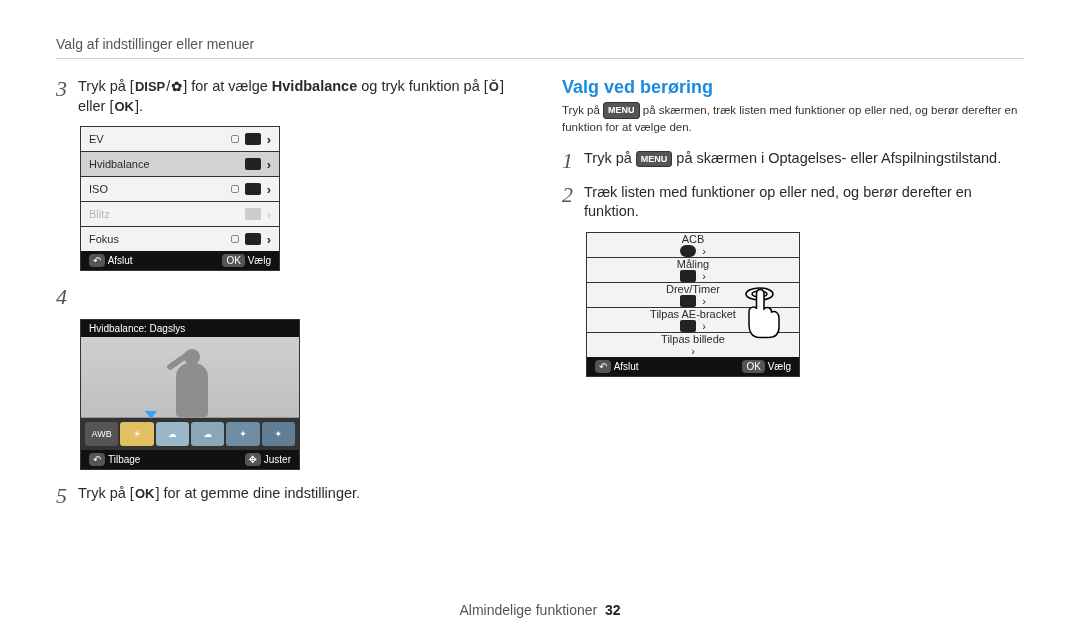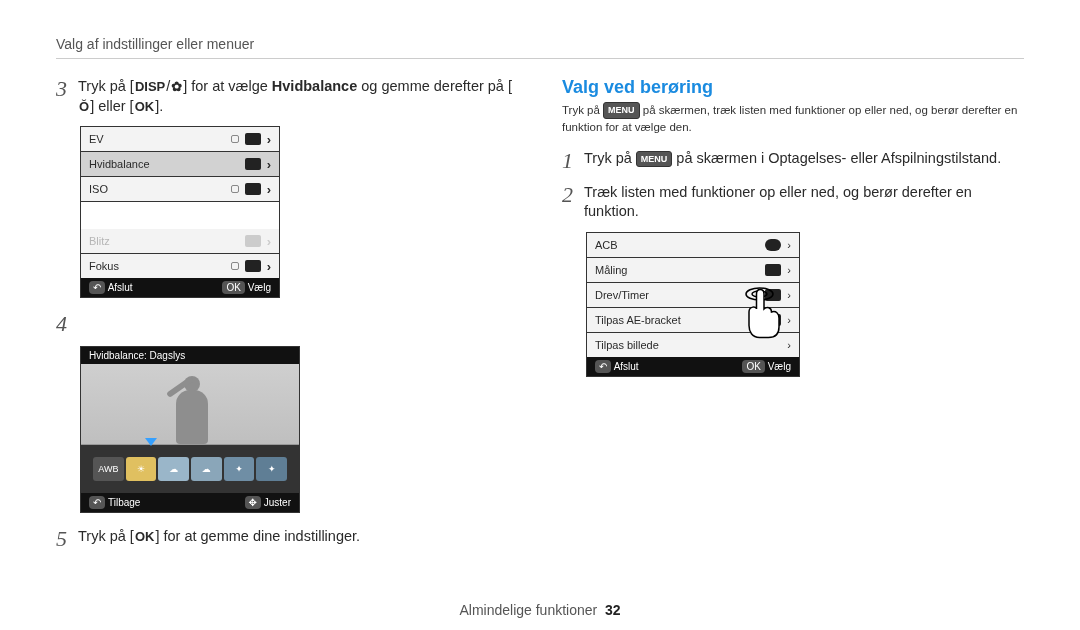--- a/index.html
+++ b/index.html
@@ -93,21 +93,21 @@
   .camshot .row {
     display: flex;
     align-items: center;
     justify-content: space-between;
     height: 24px;
     padding: 0 8px;
     border-bottom: 1px solid #333;
     background: #f3f3f3;
   }
   .camshot .row.sel { background: #d2d2d2; }
-  .camshot .row.dim { color: #b6b6b6; margin-top: 27px; }
+  .camshot .row.dim { color: #b6b6b6; }
   .camshot .row .icons { display: flex; align-items: center; gap: 6px; }
   .camshot .row .lock{
     width:6px;height:6px;border:1px solid #888;border-radius:2px;
   }
   .camshot .row .ic {
     width: 16px; height: 12px;
     background: #222;
     border-radius: 2px;
   }
   .camshot .row .chev { font-weight: bold; font-size: 13px; }
@@ -147,21 +147,21 @@
     overflow:hidden;
     border-bottom:1px solid #999;
   }
   .person {
     position:absolute;left:92px;bottom:0;width:38px;height:68px;
   }
   .person .head{width:16px;height:16px;background:#8e8e8e;border-radius:50%;margin:0 auto;}
   .person .body{width:32px;height:54px;background:#8e8e8e;border-radius:14px 14px 4px 4px;margin:-2px auto 0;}
   .person .arm{position:absolute;left:-8px;top:8px;width:30px;height:6px;background:#8e8e8e;border-radius:3px;transform:rotate(-35deg);}
   .wbshot .strip {
-    display:flex;gap:2px;padding:12px;background:#333;
+    display:flex;gap:2px;padding:4px;background:#333;
   }
   .thumb {
     flex:1;height:24px;background:#7aa9d1;border-radius:3px;position:relative;
     display:flex;align-items:center;justify-content:center;color:#fff;font-size:9px;
   }
   .marker{
     position:absolute;left:64px;top:-7px;width:0;height:0;
     border-left:6px solid transparent;border-right:6px solid transparent;border-top:8px solid #35a0ff;
   }
   .wbshot .footer{
@@ -175,20 +175,21 @@
     border: 1px solid #333;
     margin: 10px 0 14px 24px;
     box-sizing: border-box;
     position: relative;
     font-size: 11px;
   }
   .camshot2 .row2{
     display:flex;align-items:center;justify-content:space-between;
     height:24px;padding:0 8px;border-bottom:1px solid #333;background:#f3f3f3;
     position:relative;
+    flex-direction:column;
   }
   .scrollbar{
     position:absolute;right:0;top:0;width:6px;height:120px;background:#222;
   }
   .scrollbar::before{content:"";position:absolute;left:1px;top:6px;width:4px;height:34px;background:#aaa;border-radius:2px;}
   .hand{
     position:absolute;right:12px;top:46px;width:46px;height:60px;pointer-events:none;
   }
   .hand svg{width:100%;height:100%;}
 
@@ -209,21 +210,21 @@
 <div class="page">
   <div class="breadcrumb">Valg af indstillinger eller menuer</div>
 
   <div class="columns">
 
     <div class="col">
 
       <div class="step">
         <div class="step-num">3</div>
         <div class="step-body">
-          <span>Tryk på [</span><span class="glyph">DISP</span><span>/</span><span class="glyph">✿</span><span>] for at vælge </span><b>Hvidbalance</b><span> og gemme derefter på [</span><span class="glyph">Ŏ</span><span>] eller [</span><span class="glyph">OK</span><span>].</span>
+          <span>Tryk på [</span><span class="glyph">DISP</span><span>/</span><span class="glyph">✿</span><span>] for at vælge </span><b>Hvidbalance</b><span> og tryk funktion på [</span><span class="glyph">Ŏ</span><span>] eller [</span><span class="glyph">OK</span><span>].</span>
         </div>
       </div>
 
       <div class="camshot">
         <div class="row">
           <span>EV</span>
           <span class="icons">
               <span class="lock"></span>
               <span class="ic"></span>
               <span class="chev">›</span>

